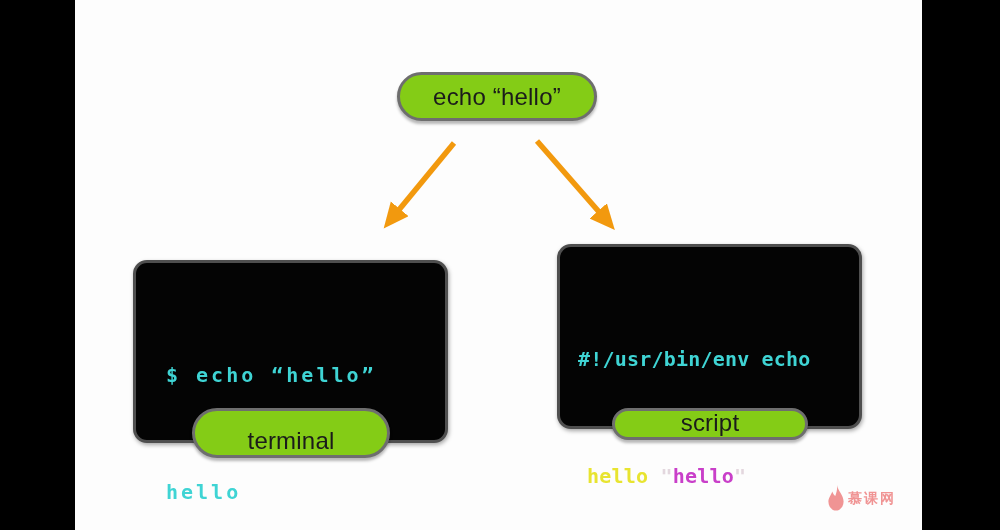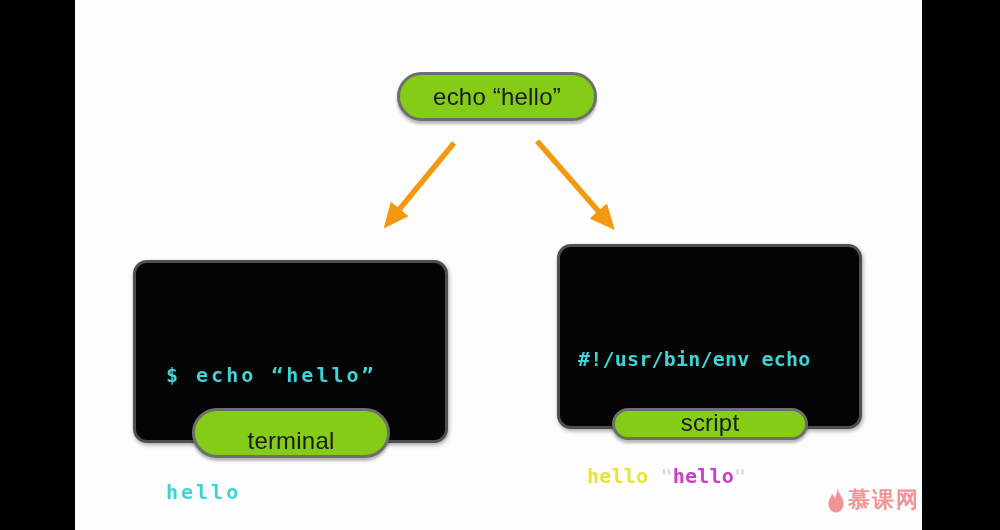--- a/index.html
+++ b/index.html
@@ -79,21 +79,21 @@
   
   .watermark {
     position: absolute;
     left: 753px; top: 485px;
     display: flex; align-items: center;
     color: #f09494;
     z-index: 5;
   }
   .watermark .flame { margin-right: 3px; }
   .watermark .wm-text {
-    font-size: 22px;
+    font-size: 14px;
     font-weight: bold;
     letter-spacing: 2px;
     font-family: "Liberation Sans", sans-serif;
   }
 </style>
 </head>
 <body>
 
 <div class="frame">
   <div class="letterbox left"></div>

